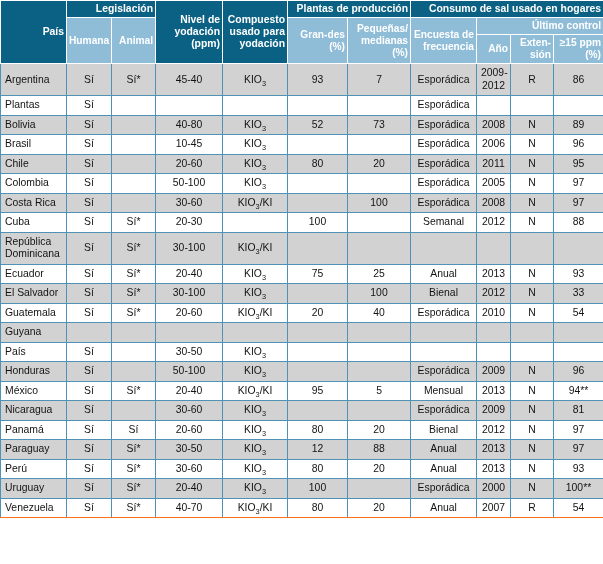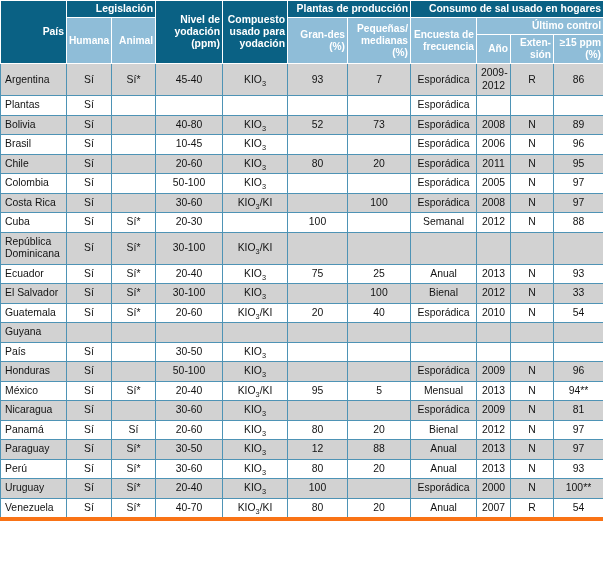--- a/index.html
+++ b/index.html
@@ -43,21 +43,21 @@
     line-height:1.2;
     vertical-align:middle;
     font-size:10.4px;
     height:19px;
     box-sizing:border-box;
   }
   tbody tr.shade td{ background:#d2d2d2;}
   tbody tr.plain td{ background:#ffffff;}
   td.c-country{text-align:left;padding-left:6px;}
   td.c-center{text-align:center;}
-  tbody tr:last-child td{border-bottom:4px solid #f97316;}
+  tbody tr:last-child td{border-bottom:1px solid #f97316;}
   sub{font-size:7.4px;line-height:0;}
 </style>
 </head>
 <body>
 
 <div id="table-wrap">
   <table class="iodine">
     <colgroup>
       <col style="width:66px">
       <col style="width:45px">

